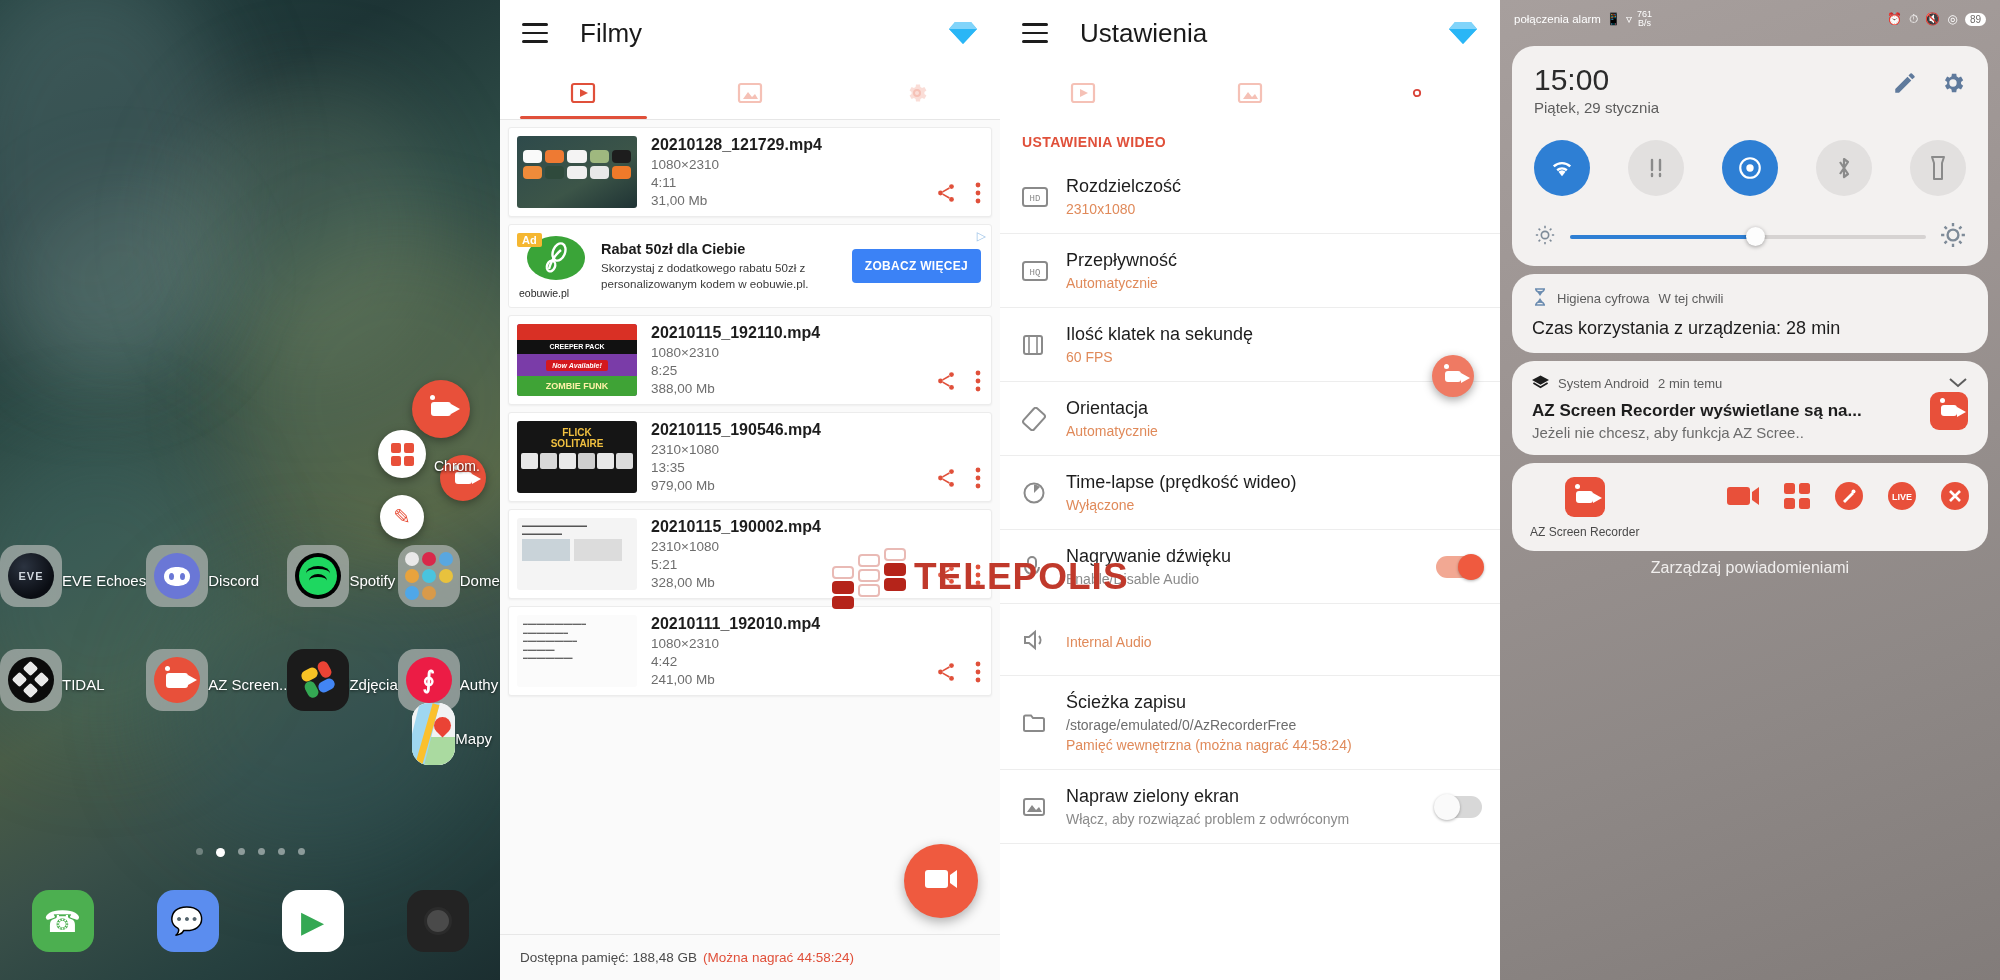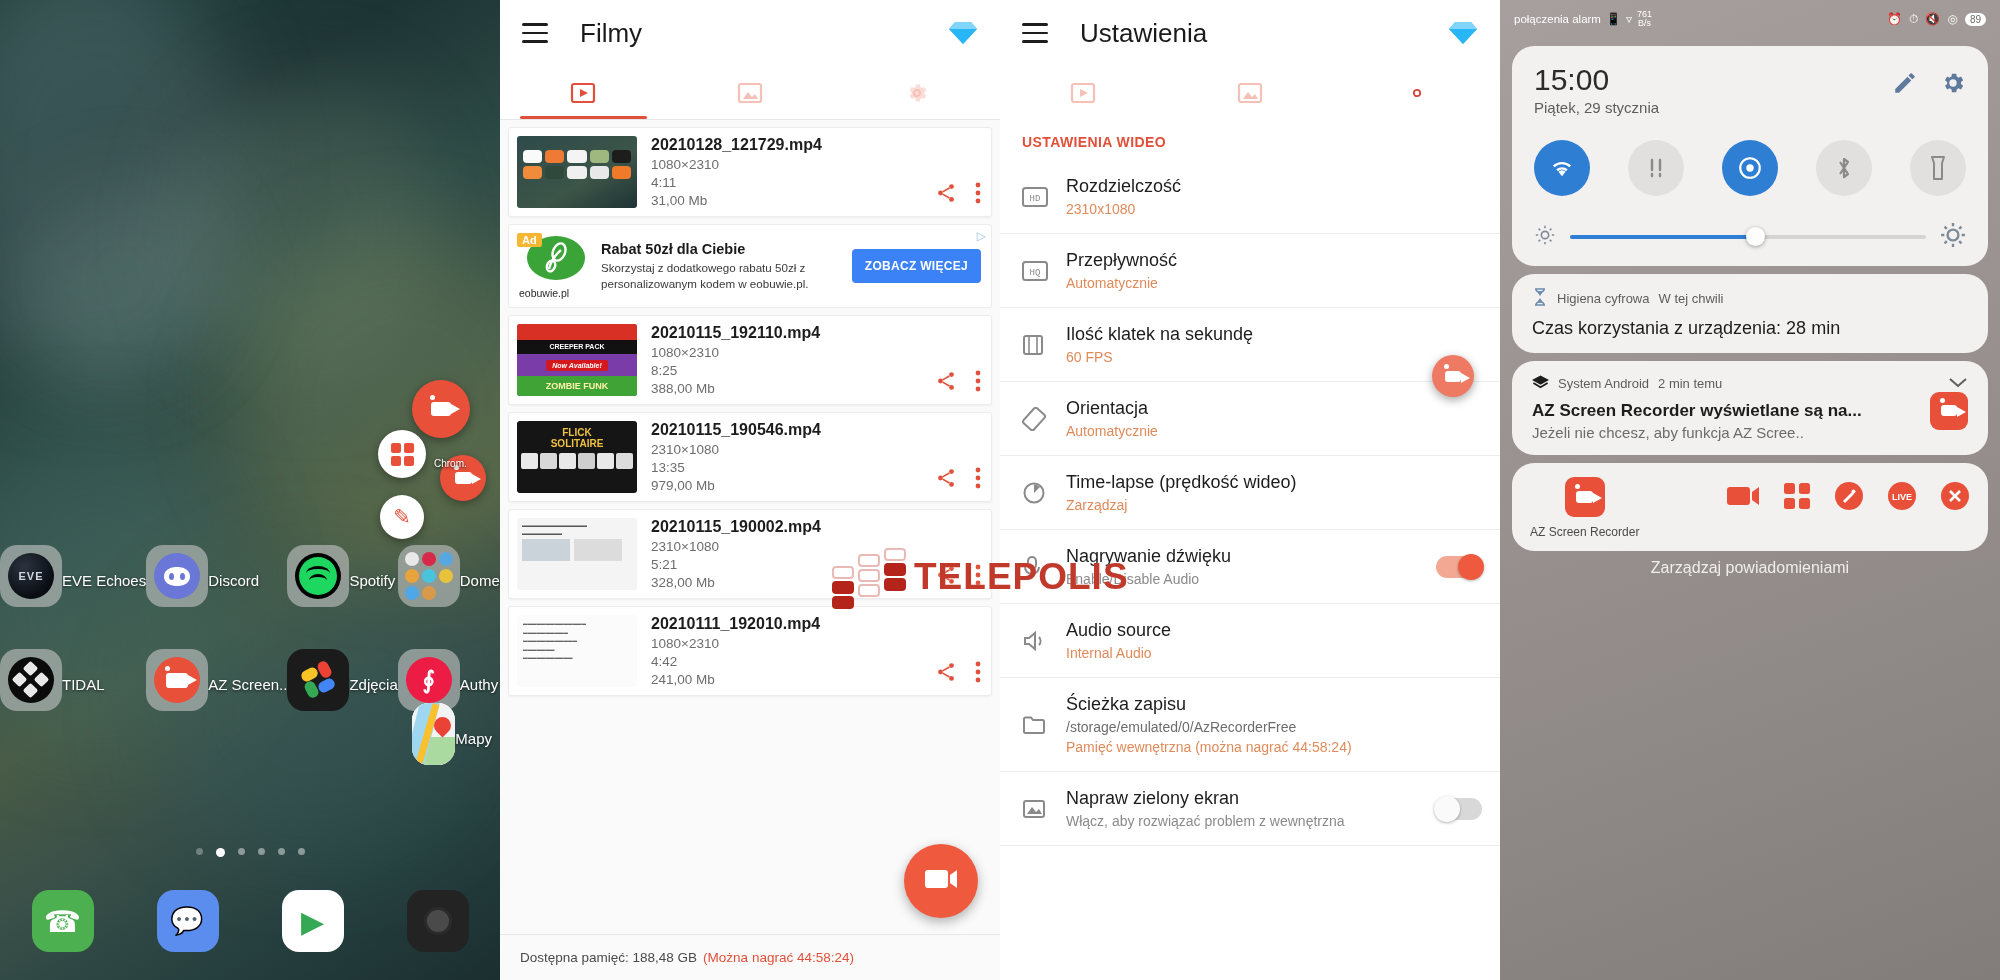--- a/index.html
+++ b/index.html
@@ -189,21 +189,21 @@
         <i style="background:#e8503a;border-radius:2px;"></i>
           <i style="background:#e8503a;border-radius:2px;"></i>
       </div>
     </div>
     <div class="fl-bubble" style="left:440px;top:455px;width:46px;height:46px;background:#e8503a;">
       <div class="cam" style="width:17px;height:12px;"></div>
     </div>
     <div class="fl-bubble" style="left:380px;top:495px;width:44px;height:44px;background:#fff;">
       <span style="color:#e8503a;font-size:21px;">✎</span>
     </div>
-    <span style="position:absolute;left:406px;top:458px;color:#fff;font-size:10px;text-shadow:0 1px 3px #000;z-index:1;padding-left:28px;">Chrom.</span>
+    <span style="position:absolute;left:406px;top:458px;color:#fff;font-size:14px;text-shadow:0 1px 3px #000;z-index:1;padding-left:28px;">Chrom.</span>
 
     <div class="app-grid">
 
       <div class="app-cell">
         <div class="app-ico sq-grey">
           <div class="eve">EVE</div>
           </div>
         <div class="app-lbl">EVE Echoes</div>
       </div>
       <div class="app-cell">
@@ -644,21 +644,21 @@
 
       <div class="set-row">
         <div class="set-ico">
           <svg width="24" height="24" viewBox="0 0 24 24">
               <circle cx="12" cy="12" r="9.5" fill="none" stroke="#8a8a8a" stroke-width="2"></circle>
               <path d="M12 12 L12 3.5 A8.5 8.5 0 0118 6z" fill="#8a8a8a"></path>
             </svg>
           </div>
         <div class="set-txt">
           <div class="set-title">Time-lapse (prędkość wideo)</div>
-          <div class="set-val">Zarządzaj</div>
+          <div class="set-val">Wyłączone</div>
         </div>
       </div>
 
       <div class="set-row">
         <div class="set-ico">
           <svg width="20" height="24" viewBox="0 0 20 24">
               <rect x="6" y="2" width="8" height="12" rx="4" fill="none" stroke="#8a8a8a" stroke-width="2"></rect>
               <path d="M3 12a7 7 0 0014 0M10 19v3" stroke="#8a8a8a" stroke-width="2" fill="none"></path>
             </svg>
           </div>
@@ -672,21 +672,20 @@
       </div>
 
       <div class="set-row">
         <div class="set-ico">
           <svg width="24" height="22" viewBox="0 0 24 22">
               <path d="M3 8h4l6-5v16l-6-5H3z" fill="none" stroke="#8a8a8a" stroke-width="2"></path>
               <path d="M17 7a6 6 0 010 8" stroke="#8a8a8a" stroke-width="2" fill="none"></path>
             </svg>
           </div>
         <div class="set-txt">
-          <div class="set-title">Audio source</div>
           <div class="set-val">Internal Audio</div>
         </div>
       </div>
 
       <div class="set-row">
         <div class="set-ico">
           <svg width="24" height="20" viewBox="0 0 24 20">
               <path d="M2 4a1.5 1.5 0 011.5-1.5H9l2 2.5h9.5A1.5 1.5 0 0122 6.5v10A1.5 1.5 0 0120.5 18h-17A1.5 1.5 0 012 16.5z" fill="none" stroke="#8a8a8a" stroke-width="2"></path>
             </svg>
           </div>
@@ -699,21 +698,21 @@
 
       <div class="set-row">
         <div class="set-ico">
           <svg width="24" height="20" viewBox="0 0 24 20">
               <rect x="2" y="2" width="20" height="16" rx="2" fill="none" stroke="#8a8a8a" stroke-width="2"></rect>
               <polygon points="5,15 10,8 14,13 17,10 20,15" fill="#8a8a8a"></polygon>
             </svg>
           </div>
         <div class="set-txt">
           <div class="set-title">Napraw zielony ekran</div>
-          <div class="set-val grey">Włącz, aby rozwiązać problem z wewnętrzna</div>
+          <div class="set-val grey">Włącz, aby rozwiązać problem z odwróconym</div>
         </div>
         <div class="toggle off">
             <i></i>
           </div>
       </div>
     </div>
 
     <div class="fl-bubble" style="left:432px;top:355px;width:42px;height:42px;background:#ef7a63;">
       <div class="cam" style="width:16px;height:11px;"></div>
     </div>

